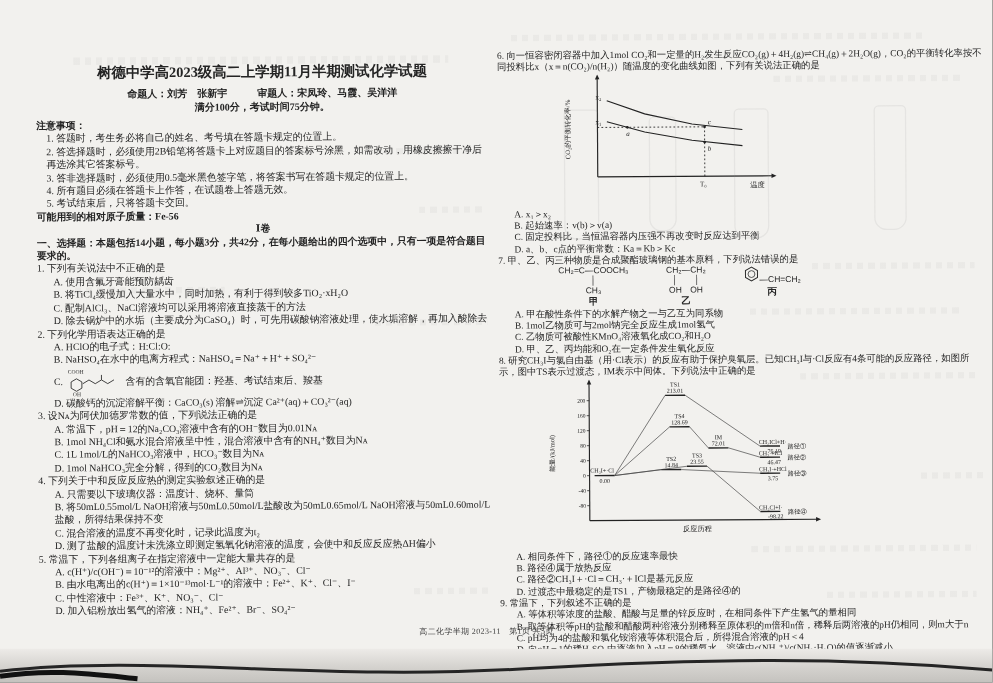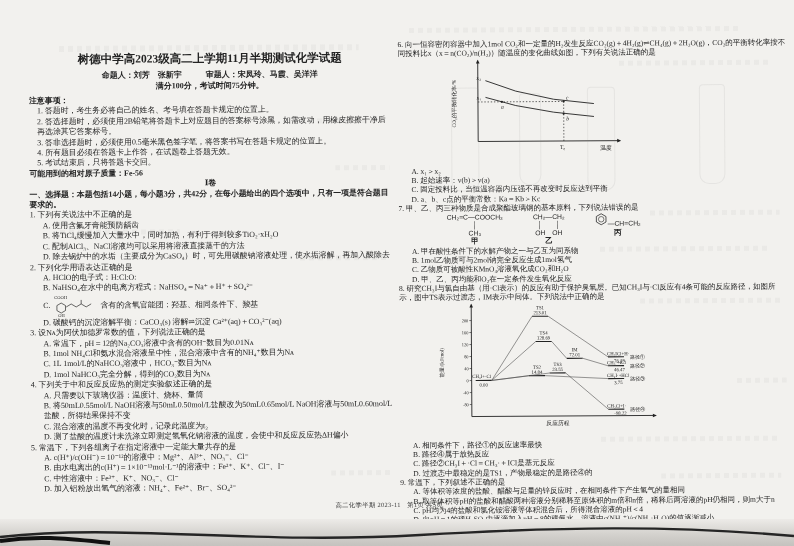--- a/index.html
+++ b/index.html
@@ -65,21 +65,21 @@
             <div class="q">
               <div class="stem">2. 下列化学用语表达正确的是</div>
               <div class="opt">A. HClO的电子式：H:Cl:O:</div>
               <div class="opt">B. NaHSO₄在水中的电离方程式：NaHSO₄＝Na⁺＋H⁺＋SO₄²⁻</div>
               <div class="opt"><span>C. </span><svg width="46" height="24" style="vertical-align:middle;margin-right:2px">
                   <text x="2" y="5" font-size="4.5" fill="#2a2a2a">COOH</text>
                   <polygon points="9.0,9.0 4.7,11.5 4.7,16.5 9.0,19.0 13.3,16.5 13.3,11.5" fill="none" stroke="#2a2a2a" stroke-width="0.7"></polygon>
                   <polyline points="14,13 19,10 24,13 29,10 34,13 39,10" fill="none" stroke="#2a2a2a" stroke-width="0.7"></polyline>
                   <line x1="29" y1="10" x2="29" y2="6" stroke="#2a2a2a" stroke-width="0.7"></line>
                   <text x="6" y="23" font-size="4.5" fill="#2a2a2a">OH</text>
-                </svg><span>含有的含氧官能团：羟基、相同条件下、羧基</span></div>
+                </svg><span>含有的含氧官能团：羟基、考试结束后、羧基</span></div>
               <div class="opt">D. 碳酸钙的沉淀溶解平衡：CaCO₃(s) 溶解⇌沉淀 Ca²⁺(aq)＋CO₃²⁻(aq)</div>
             </div>
             <div class="q">
               <div class="stem">3. 设Nᴀ为阿伏加德罗常数的值，下列说法正确的是</div>
               <div class="opt">A. 常温下，pH＝12的Na₂CO₃溶液中含有的OH⁻数目为0.01Nᴀ</div>
               <div class="opt">B. 1mol NH₄Cl和氨水混合溶液呈中性，混合溶液中含有的NH₄⁺数目为Nᴀ</div>
               <div class="opt">C. 1L 1mol/L的NaHCO₃溶液中，HCO₃⁻数目为Nᴀ</div>
               <div class="opt">D. 1mol NaHCO₃完全分解，得到的CO₂数目为Nᴀ</div>
             </div>
             <div class="q">

